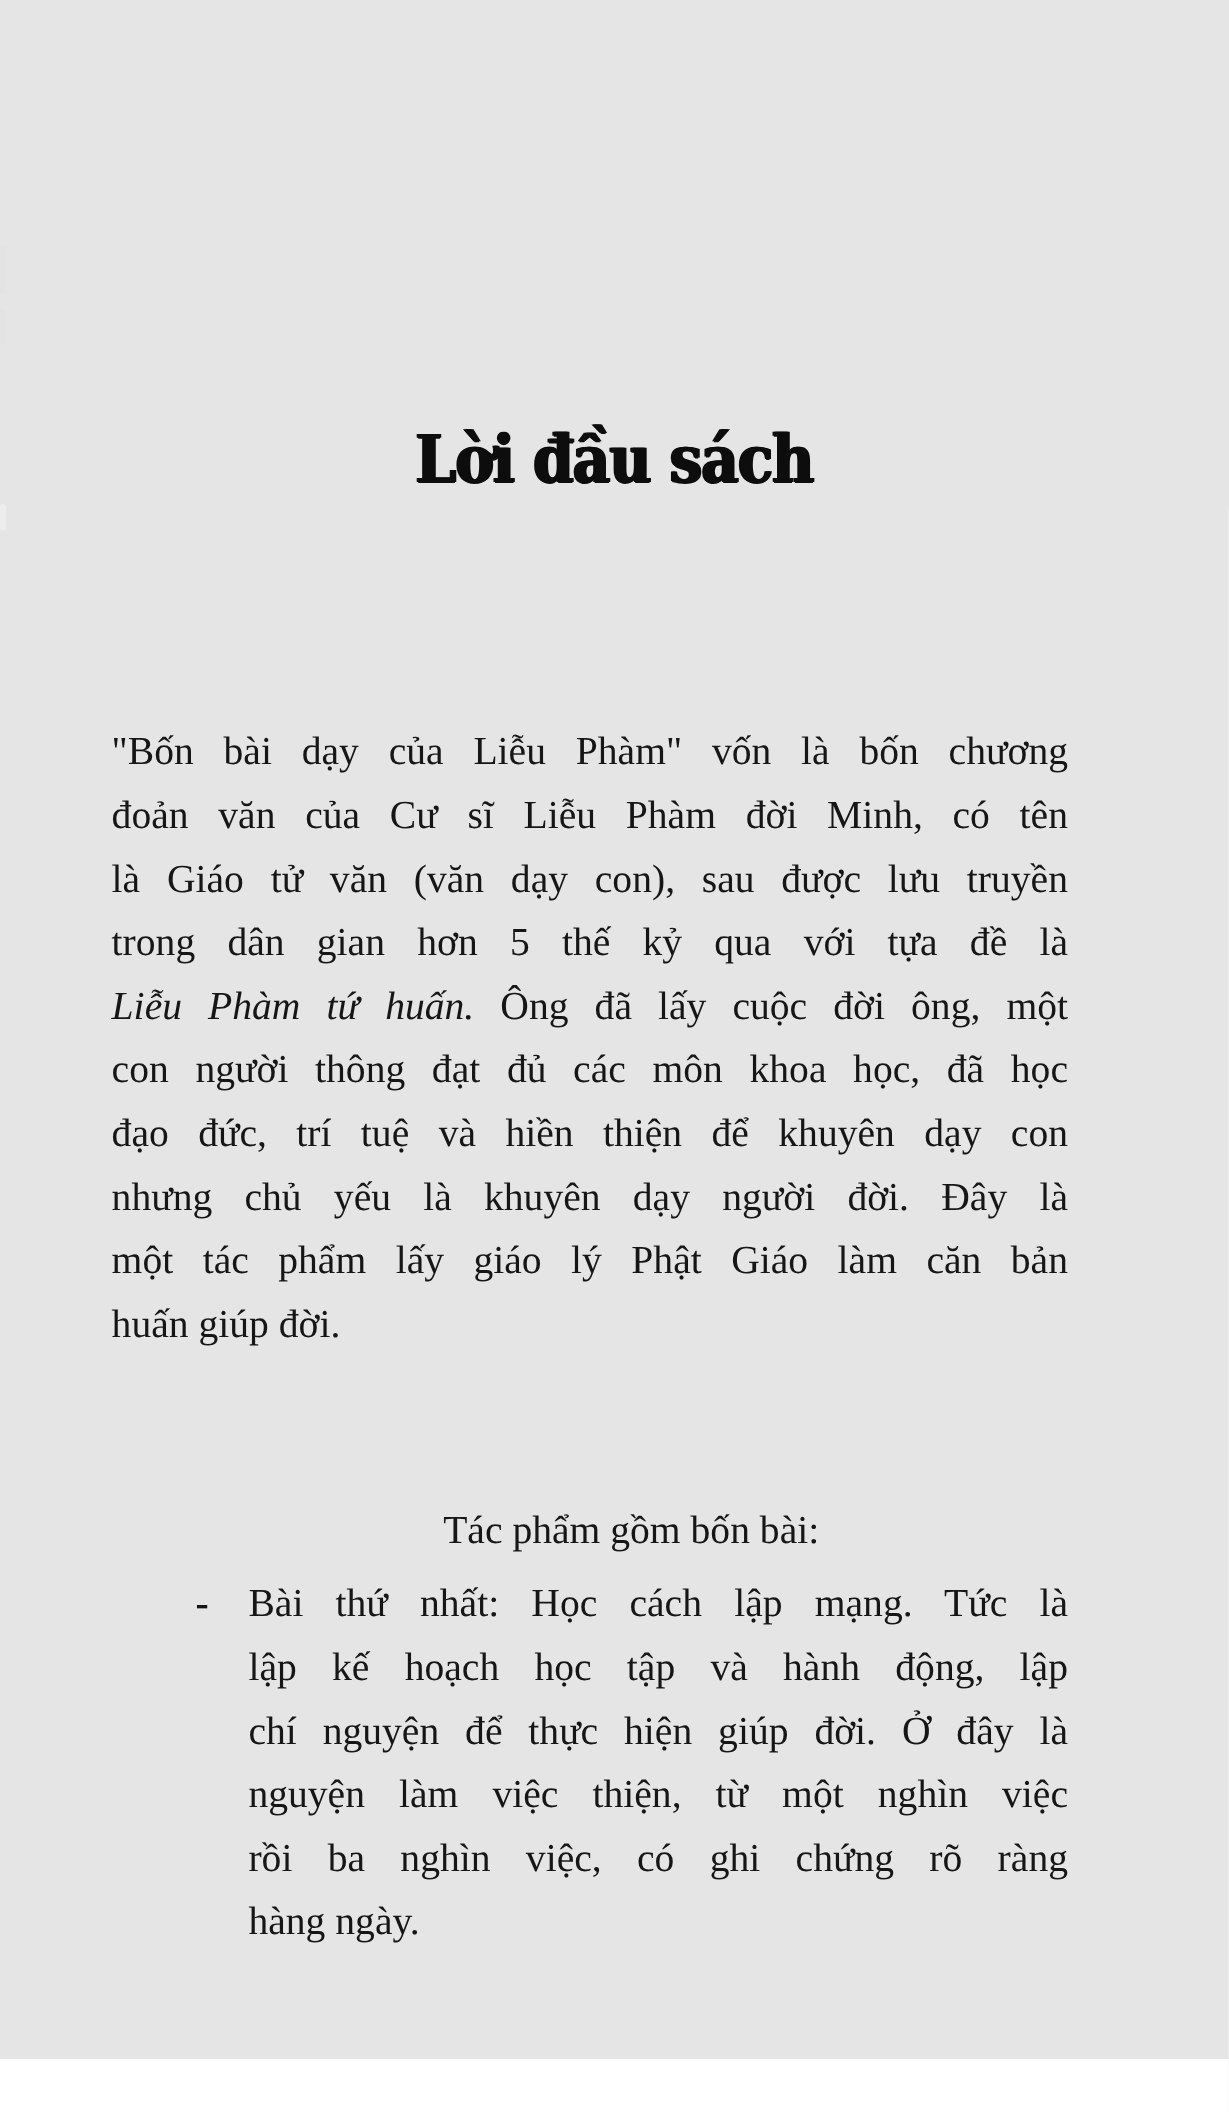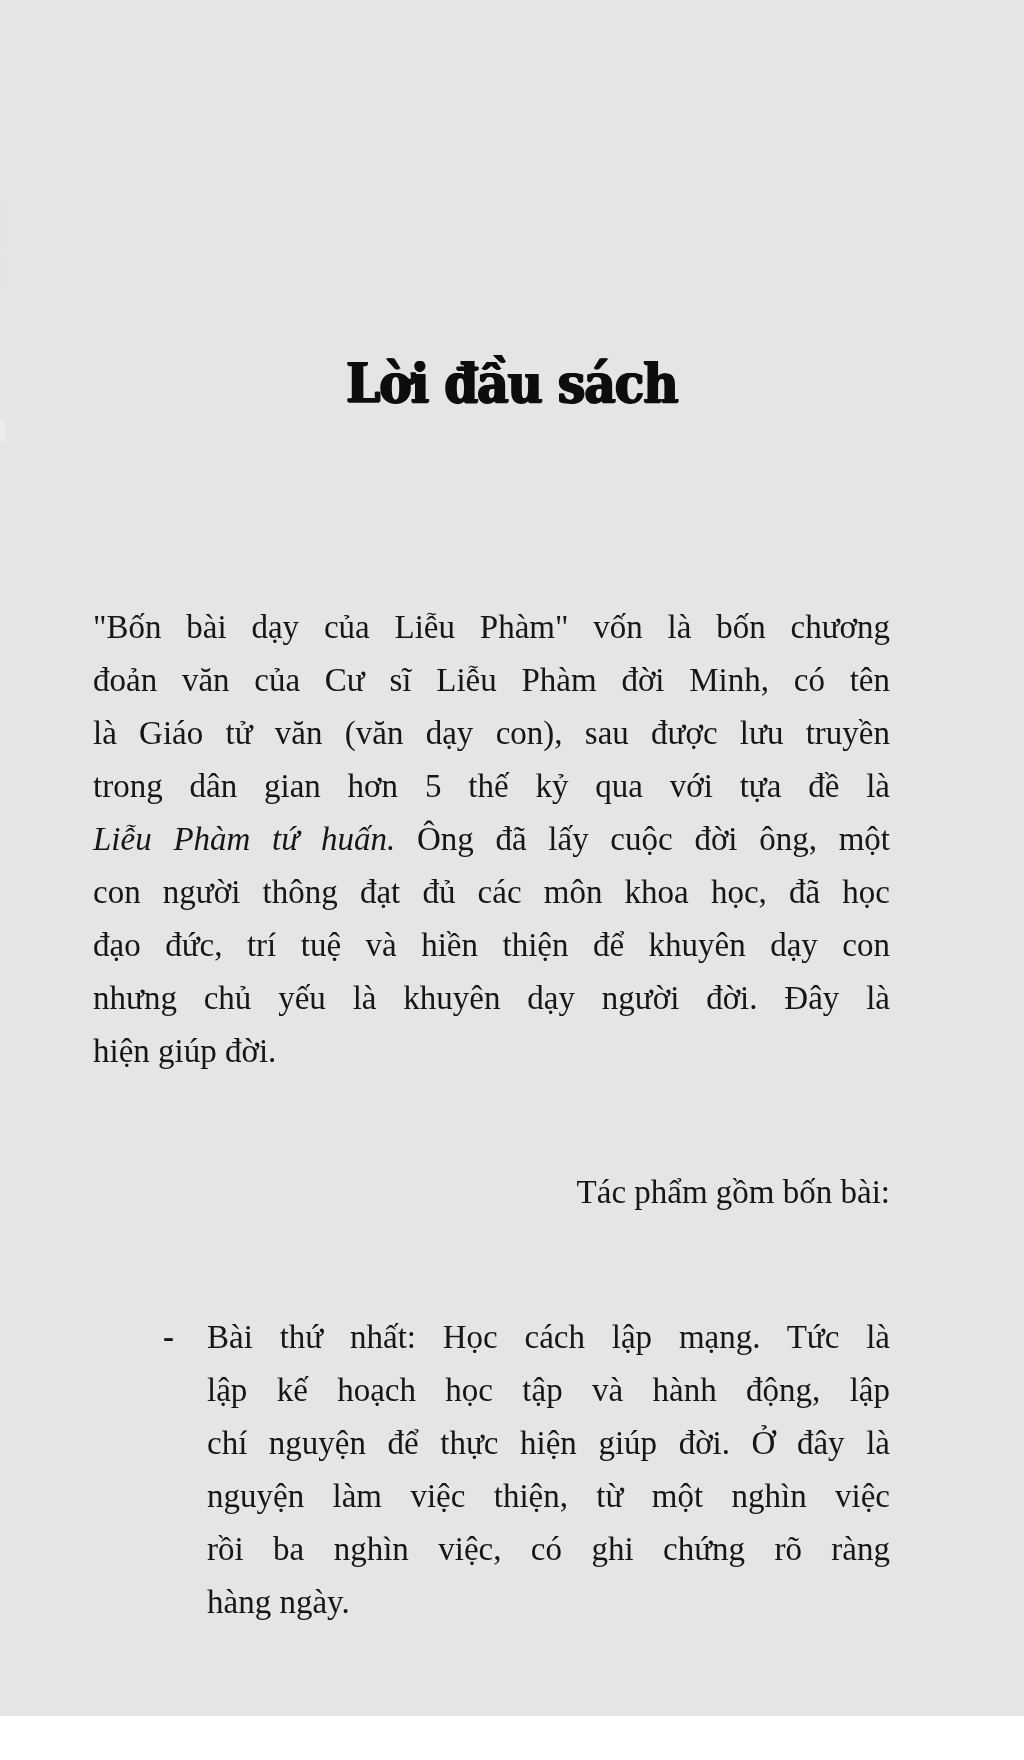--- a/index.html
+++ b/index.html
@@ -63,23 +63,23 @@
   }
   .ln { white-space: normal; }
   .ln.last {
     text-align-last: left;
   }
   .it { font-style: italic; }
 
   .para1 { top: 601px; }
 
   .para2 {
-    top: 1166px;
+    top: 1250px;
     text-indent: 69px;
-    text-align: right;
+    text-align: center;
   }
 
   .bullet {
     top: 1311px;
     padding-left: 114px;
     box-sizing: border-box;
   }
   .bullet .marker {
     position: absolute;
     left: 70px;
@@ -100,21 +100,22 @@
 
   <div class="body-text para1">
     <div class="ln">"Bốn bài dạy của Liễu Phàm" vốn là bốn chương</div>
     <div class="ln">đoản văn của Cư sĩ Liễu Phàm đời Minh, có tên</div>
     <div class="ln">là Giáo tử văn (văn dạy con), sau được lưu truyền</div>
     <div class="ln">trong dân gian hơn 5 thế kỷ qua với tựa đề là</div>
     <div class="ln"><span class="it">Liễu Phàm tứ huấn.</span> <span>Ông đã lấy cuộc đời ông, một</span></div>
     <div class="ln">con người thông đạt đủ các môn khoa học, đã học</div>
     <div class="ln">đạo đức, trí tuệ và hiền thiện để khuyên dạy con</div>
     <div class="ln">nhưng chủ yếu là khuyên dạy người đời. Đây là</div>
-    <div class="ln last">hiện giúp đời.</div>
+    <div class="ln">một tác phẩm lấy giáo lý Phật Giáo làm căn bản</div>
+    <div class="ln last">huấn giúp đời.</div>
   </div>
 
   <div class="body-text para2">Tác phẩm gồm bốn bài:</div>
 
   <div class="body-text bullet">
     <span class="marker">-</span>
     <div class="ln">Bài thứ nhất: Học cách lập mạng. Tức là</div>
     <div class="ln">lập kế hoạch học tập và hành động, lập</div>
     <div class="ln">chí nguyện để thực hiện giúp đời. Ở đây là</div>
     <div class="ln">nguyện làm việc thiện, từ một nghìn việc</div>

